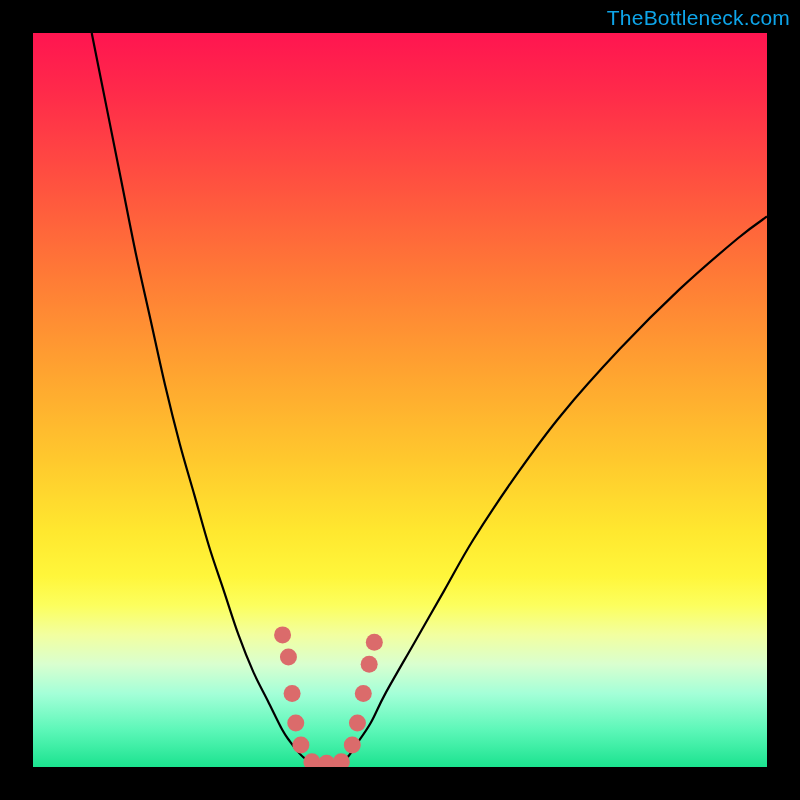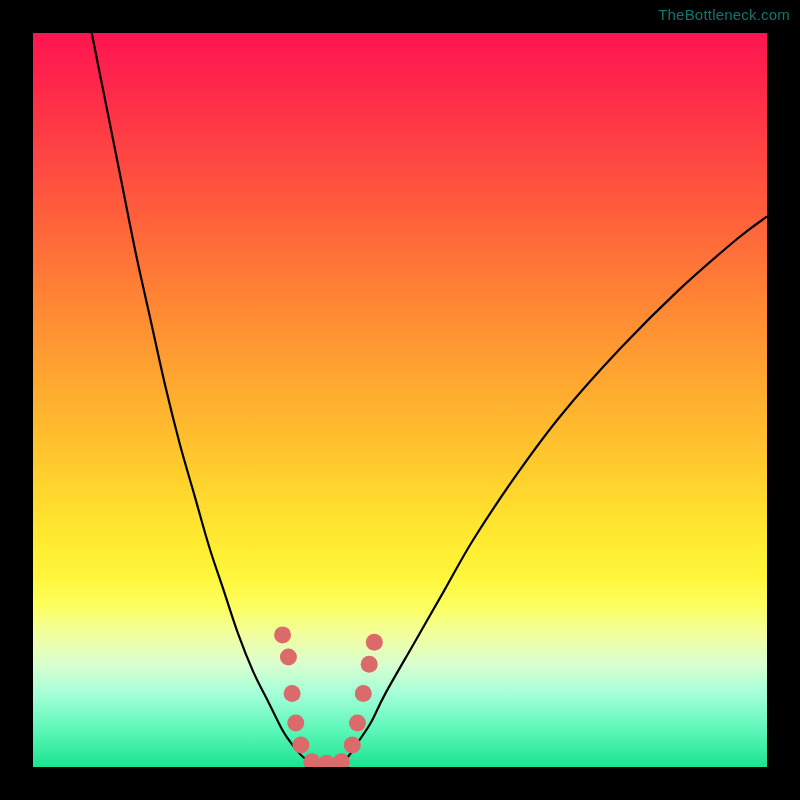--- a/index.html
+++ b/index.html
@@ -38,22 +38,22 @@
       #d9ffcf 86%,
       #a4ffd8 90%,
       #5cf7b8 95%,
       #1be38f 100%
     );
   }
   .watermark {
     position: absolute;
     top: 6px;
     right: 10px;
-    color: #0f766e;
-    font-size: 15px;
+    color: #0ea5e9;
+    font-size: 21px;
     font-weight: 500;
     letter-spacing: 0.2px;
   }
   svg.curve {
     position: absolute;
     left: 0;
     top: 0;
     width: 734px;
     height: 734px;
   }

